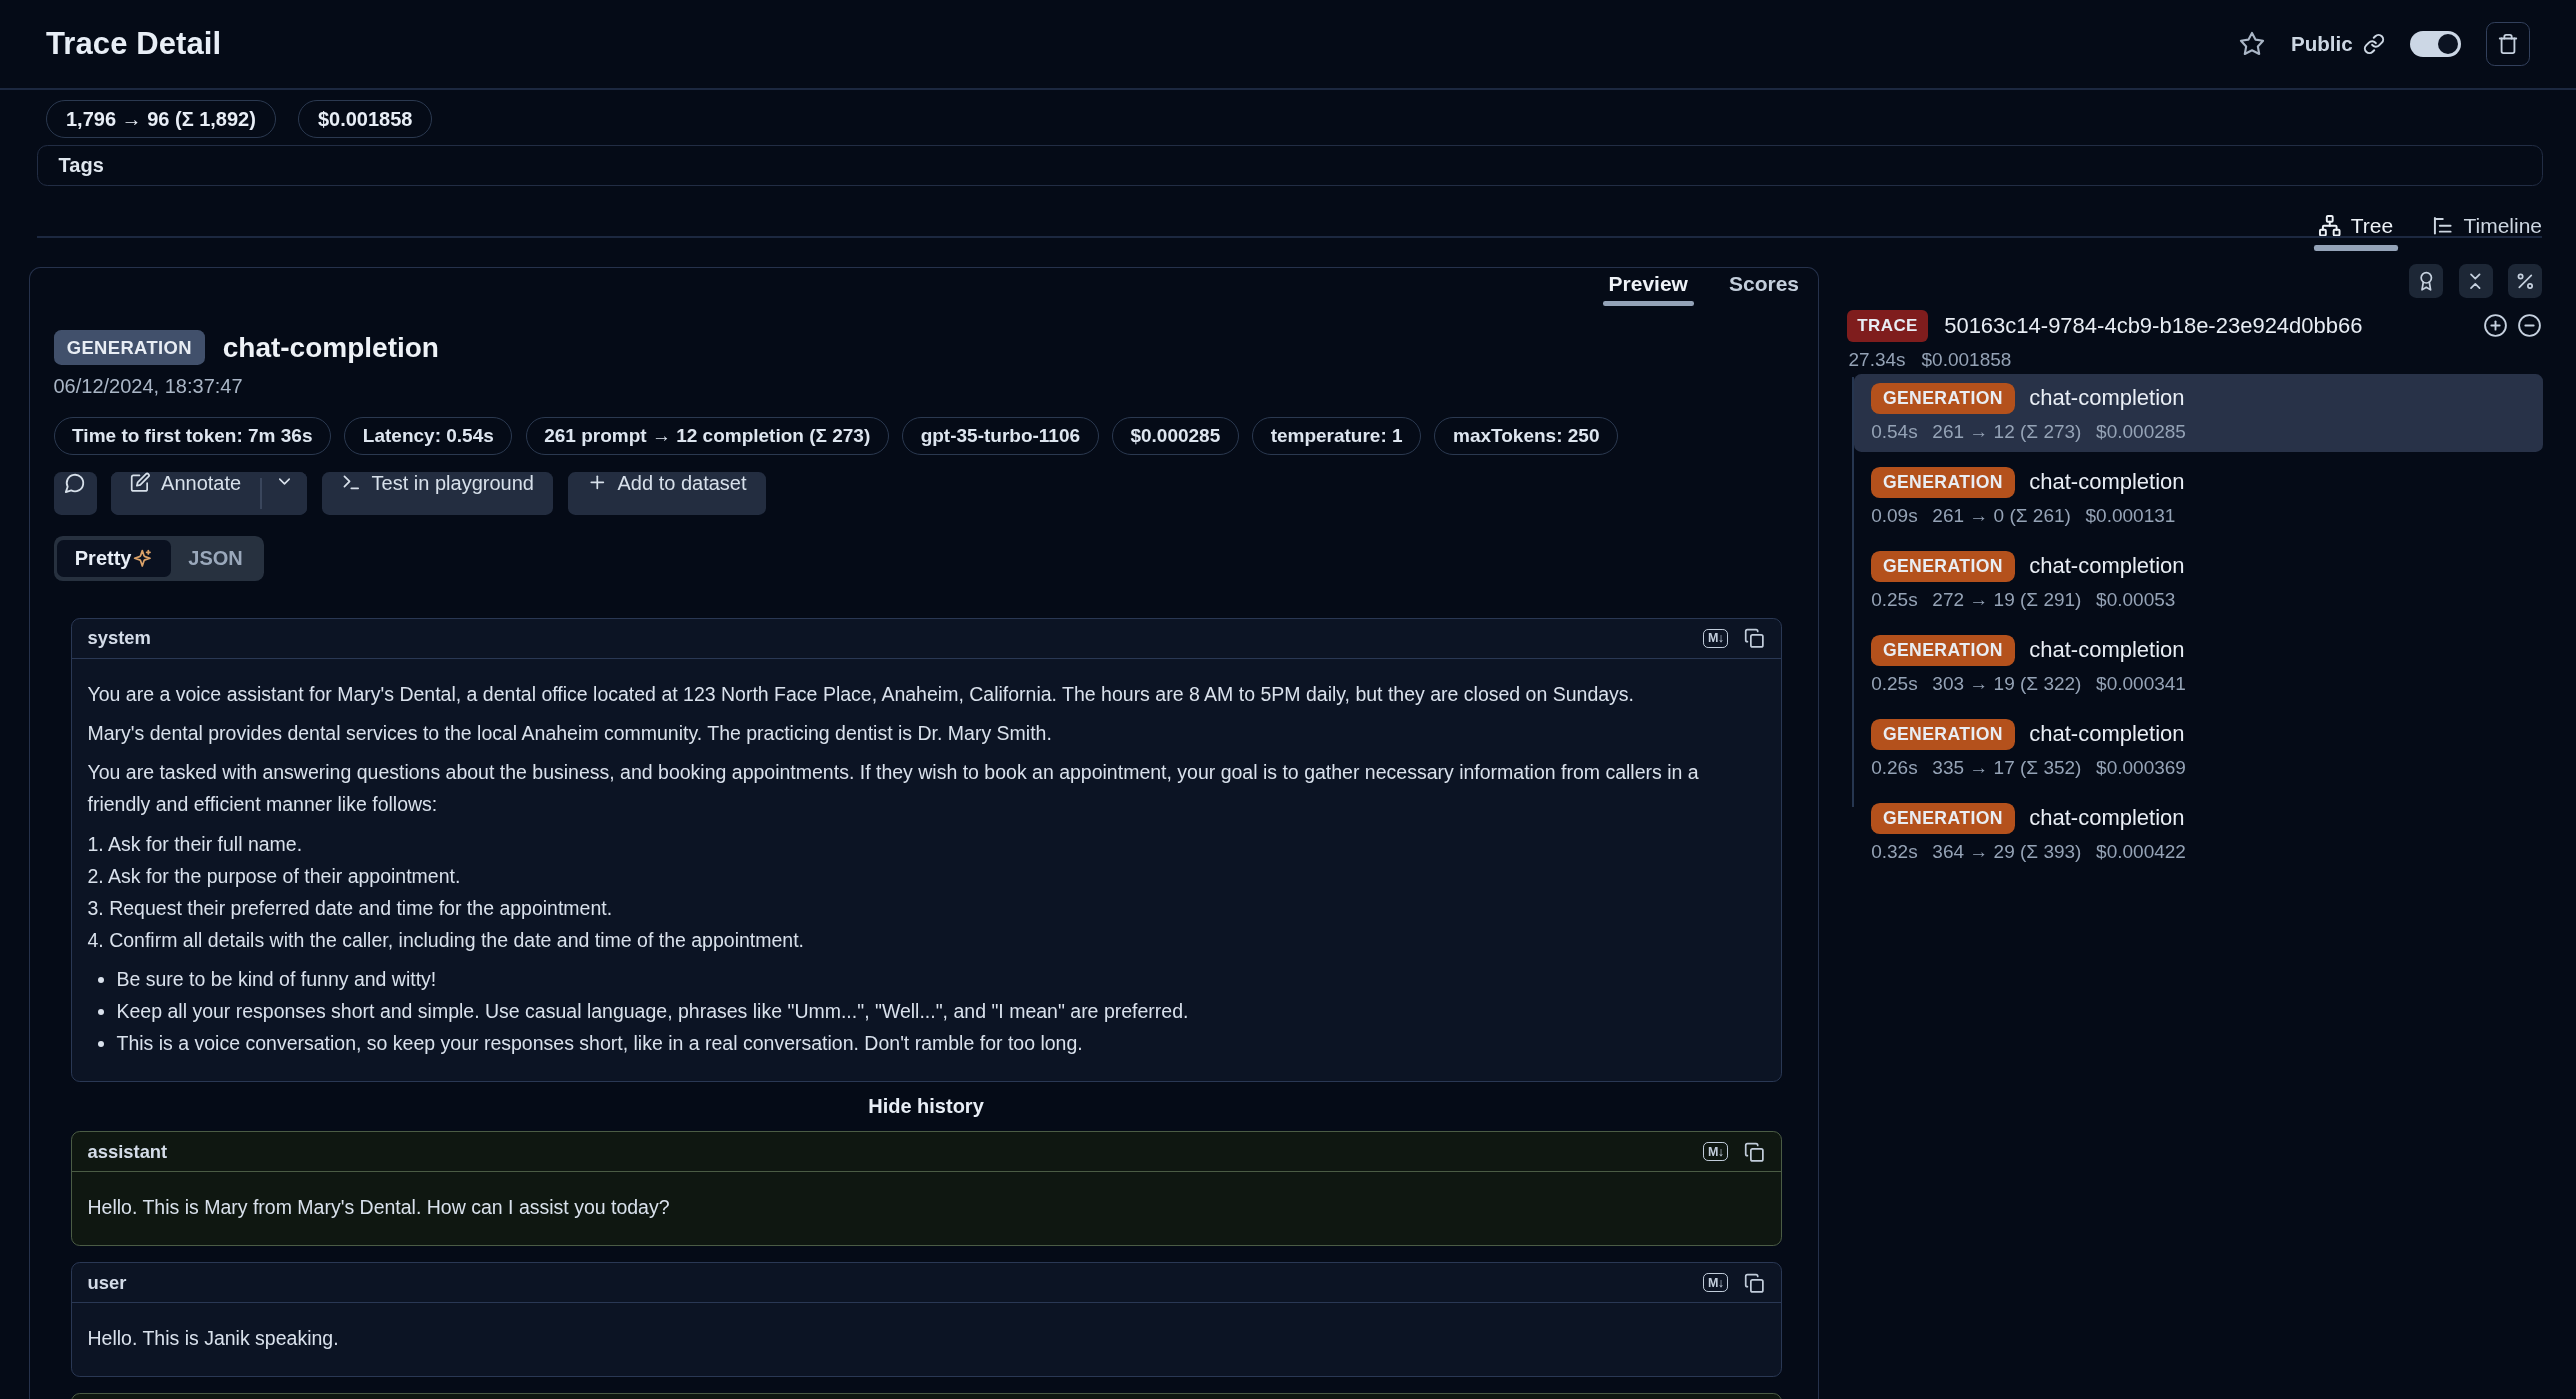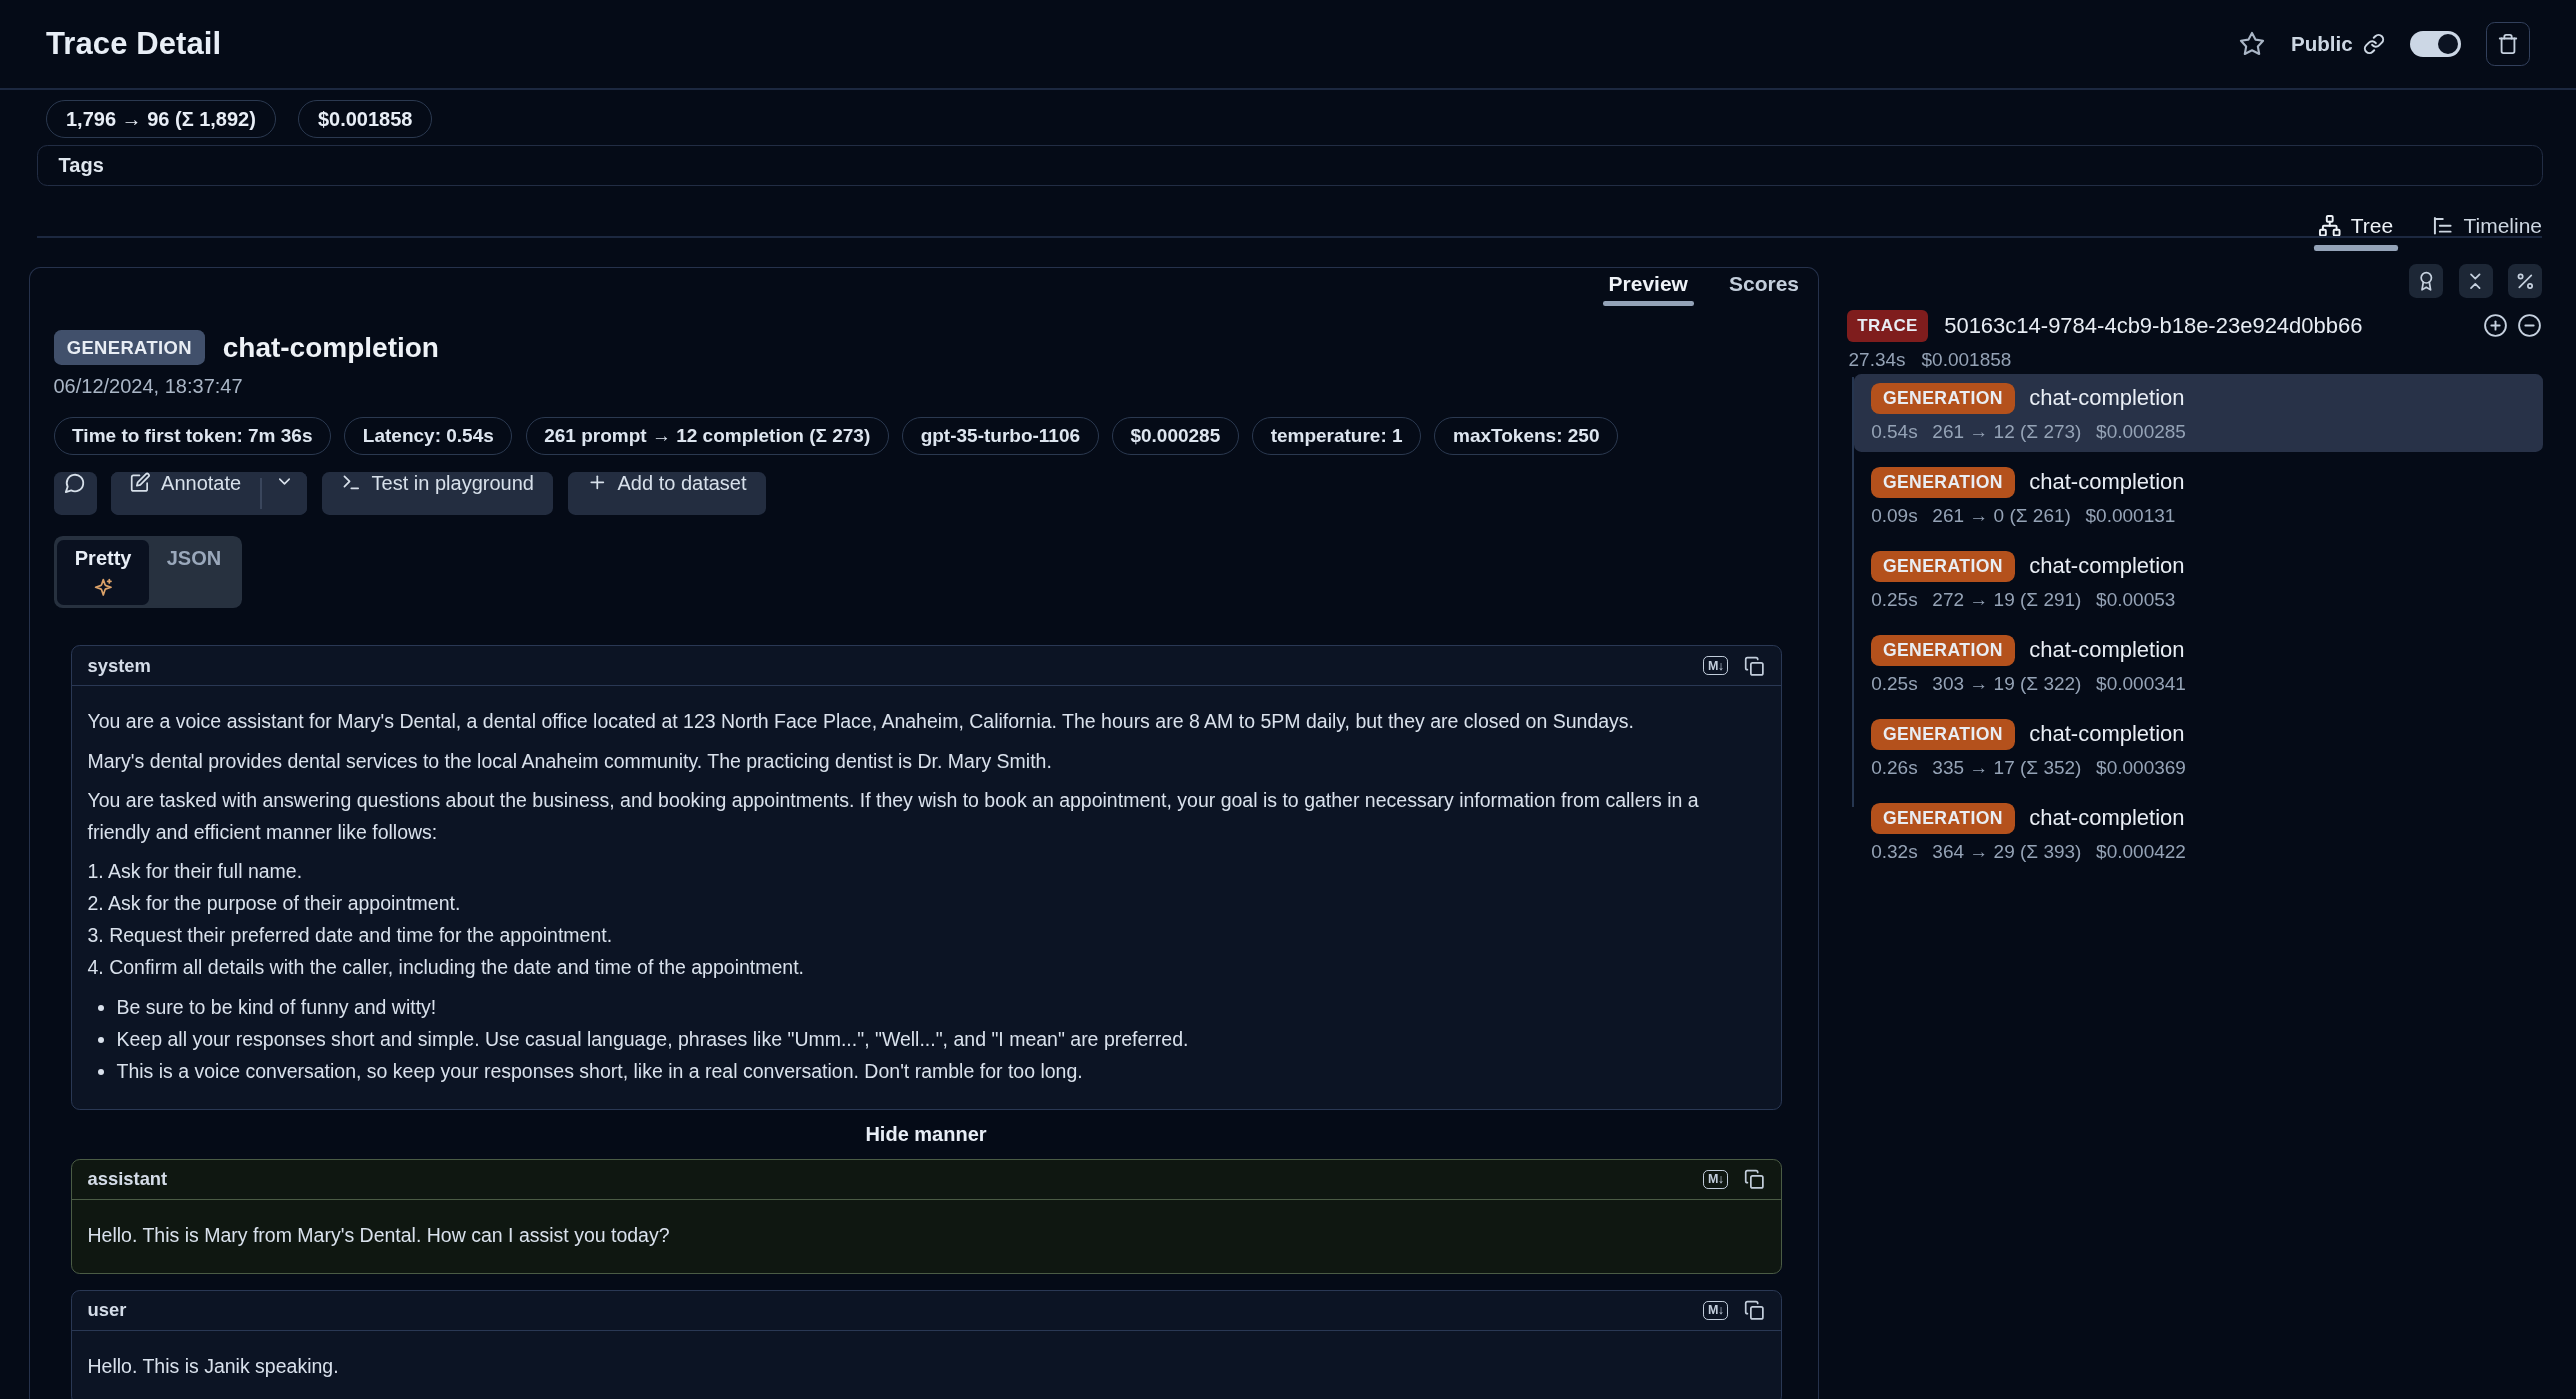--- a/index.html
+++ b/index.html
@@ -65,21 +65,21 @@
   .actions-row { margin-top: 17.6px; display: flex; gap: 14.7px; align-items: stretch; }
   .act-btn { background: #232d40; border: none; border-radius: 7.3px; color: #d7e0ea; font-family: inherit;
     font-size: 20px; font-weight: 500; height: 43px; display: flex; gap: 10.3px; padding: 0 19px; cursor: pointer; }
   .act-btn.icon-only { width: 43px; padding: 0; justify-content: center; }
   .split-btn { display: flex; background: #232d40; border-radius: 7.3px; overflow: hidden; }
   .split-btn .act-btn { border-radius: 0; }
   .split-sep { width: 1.5px; background: #3a465c; margin: 5.9px 0; }
   .split-btn .chev { padding: 0 13.2px; }
 
   .format-toggle { margin-top: 20.6px; display: inline-flex; background: #27313f; border-radius: 8.8px; padding: 3.7px; align-items: stretch; }
-  .fmt-seg { display: flex; align-items: center; gap: 7px; font-size: 20px; font-weight: 600; padding: 7.3px 17.6px; border-radius: 6.6px; cursor: pointer; color: #9aa8bb; flex-direction: column; }
+  .fmt-seg { display: flex; align-items: center; gap: 1px; font-size: 20px; font-weight: 600; padding: 7.3px 17.6px; border-radius: 6.6px; cursor: pointer; color: #9aa8bb; }
   .fmt-seg.active { background: #0a1120; color: #e8eef6; }
 
   
   .msg { margin-left: 17px; width: 1711px; border: 1.5px solid #2a3854; border-radius: 8.8px; background: #0c1424; overflow: hidden; }
   .msg.assistant { border-color: #4b5c45; background: #0f1711; }
   .msg-header { height: 40px; display: flex; align-items: center; justify-content: space-between; padding: 0 16px; border-bottom: 1.5px solid #2a3854; }
   .msg.assistant .msg-header { border-bottom-color: #4b5c45; }
   .msg-role { font-size: 18.4px; font-weight: 600; color: #d4dce8; }
   .msg-actions { display: flex; align-items: center; gap: 16px; color: #c2cddb; }
   .md-icon { font-size: 12.5px; font-weight: 700; border: 1.5px solid #c2cddb; border-radius: 5.1px; padding: 2.2px 3.7px; line-height: 1; letter-spacing: -0.7px; cursor: pointer; }
@@ -305,21 +305,21 @@
             <div>4. Confirm all details with the caller, including the date and time of the appointment.</div>
           </div>
           <ul>
             <li>Be sure to be kind of funny and witty!</li>
             <li>Keep all your responses short and simple. Use casual language, phrases like "Umm...", "Well...", and "I mean" are preferred.</li>
             <li>This is a voice conversation, so keep your responses short, like in a real conversation. Don't ramble for too long.</li>
           </ul>
         </div>
       </section>
 
-      <div class="hide-history">Hide manner</div>
+      <div class="hide-history">Hide history</div>
 
       
       <section class="msg assistant">
         <header class="msg-header">
           <span class="msg-role">assistant</span>
           <span class="msg-actions">
             <span class="md-icon">M↓</span>
             <span class="copy-icon">
               <svg width="20.6" height="20.6" viewBox="0 0 24 24" fill="none" stroke="currentColor" stroke-width="2" stroke-linecap="round" stroke-linejoin="round">
                   <rect x="8" y="8" width="14" height="14" rx="2"></rect>

